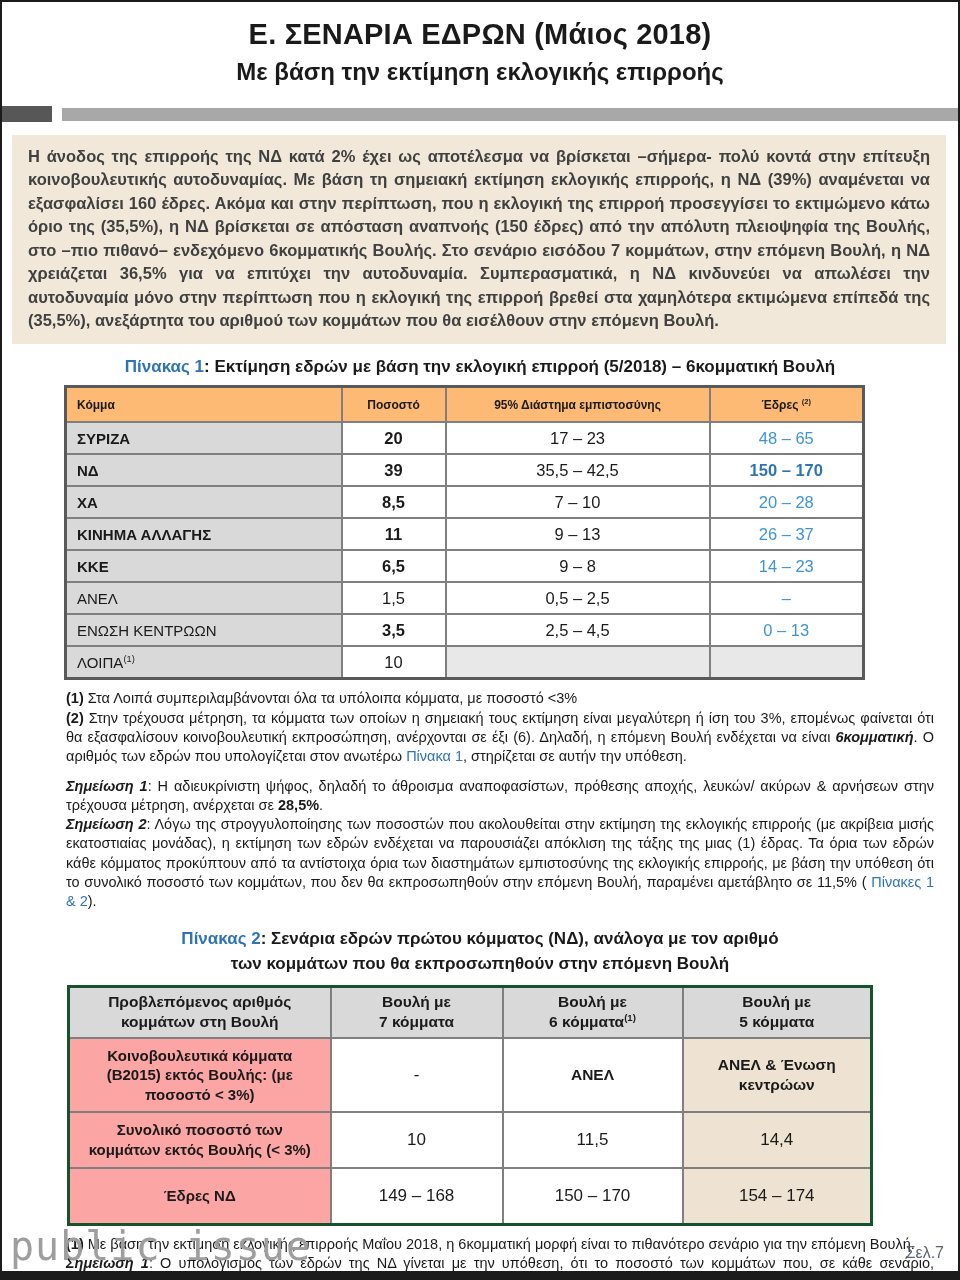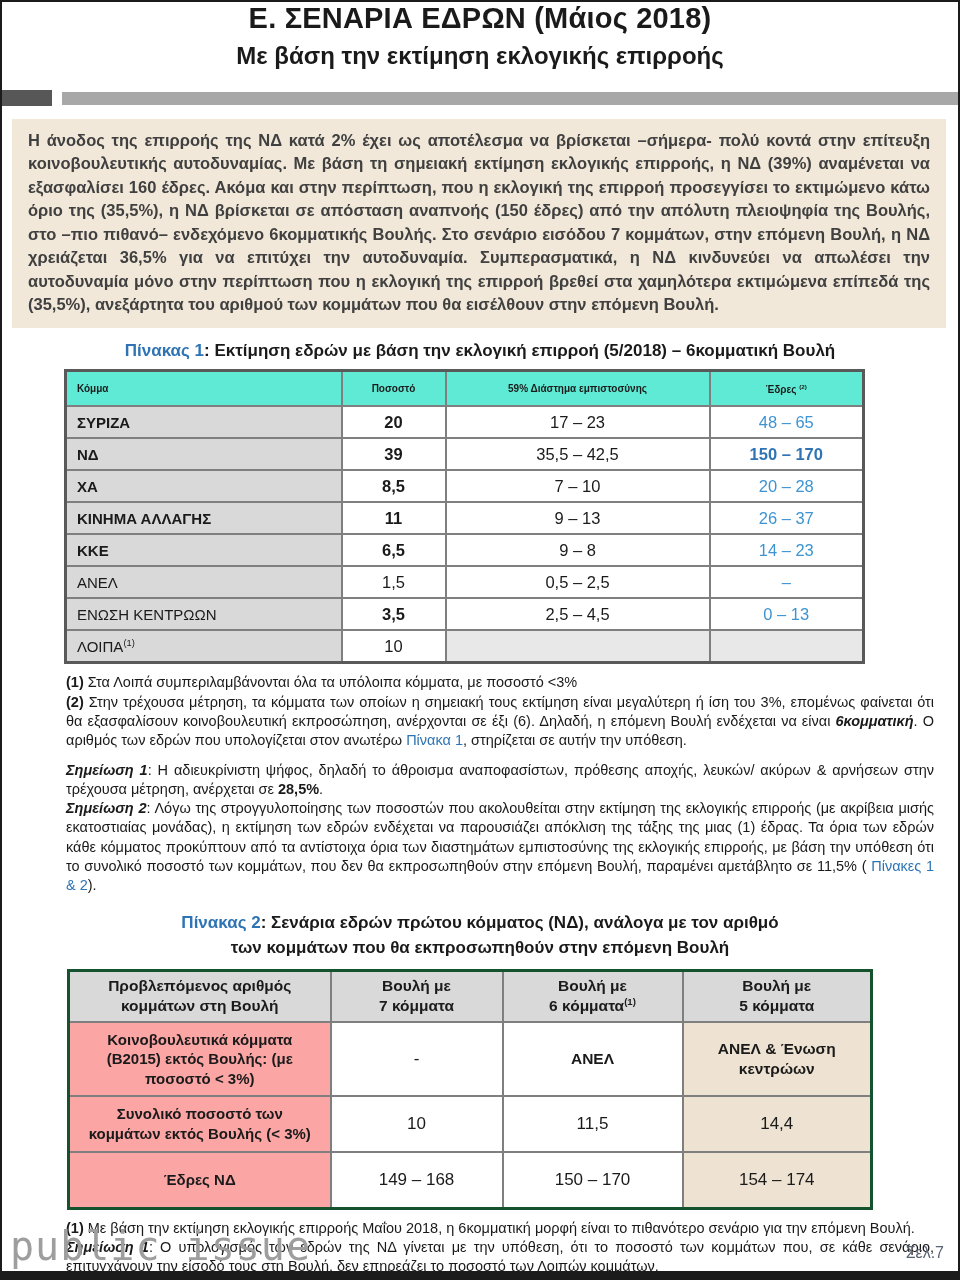--- a/index.html
+++ b/index.html
@@ -3,21 +3,21 @@
 <meta charset="utf-8">
 <style>
   html,body{margin:0;padding:0;background:#ffffff;}
   .page{
     position:relative;width:960px;height:1280px;box-sizing:border-box;
     border:2px solid #1b1b1b;background:#ffffff;overflow:hidden;
     font-family:"Liberation Sans","DejaVu Sans",sans-serif;color:#1a1a1a;
   }
   .bottom-bar{position:absolute;left:0;right:0;bottom:0;height:7px;background:#1b1b1b;}
 
-  .title-block{text-align:center;}
+  .title-block{text-align:center;padding-top:16px;}
   .title{margin:0;font-size:29px;font-weight:bold;letter-spacing:0.2px;}
   .subtitle{margin:7px 0 0;font-size:24px;font-weight:bold;}
 
   .divider{display:flex;align-items:center;margin-top:20px;}
   .divider-dark{width:50px;height:16px;background:#575757;}
   .divider-light{flex:1;height:13px;background:#a8a8a8;margin-left:10px;}
 
   .intro{
     margin:13px 12px 0 10px;background:#f1e8d9;color:#404040;
     padding:10px 16px 12px;font-size:16.5px;font-weight:bold;
@@ -27,21 +27,21 @@
   .caption{text-align:center;font-weight:bold;font-size:17px;margin-top:13px;}
   .caption2{margin-top:16px;line-height:1.45;}
   .blue{color:#2e74b5;}
   .b{font-weight:bold;}
   .bi{font-weight:bold;font-style:italic;}
   sup{font-size:0.62em;}
 
   table{border-collapse:collapse;table-layout:fixed;}
   .t1{margin:8px 0 0 62px;width:798px;border:3px solid #595959;}
   .t1 th,.t1 td{border:2px solid #7f7f7f;padding:0 10px;}
-  .t1 thead th{background:#5eead4;height:33px;font-size:10px;text-align:center;}
+  .t1 thead th{background:#fdba74;height:33px;font-size:12px;text-align:center;}
   .t1 thead th.party-h{text-align:left;}
   .t1 td{height:30px;text-align:center;font-size:16.5px;}
   .t1 td.party{background:#d9d9d9;text-align:left;font-size:15px;}
   .t1 td.seats{color:#3d94d1;}
   .t1 td.seats.b{color:#2e74b5;}
   .t1 td.muted{background:#e8e8e8;}
 
   .fnblock{margin:9px 24px 0 64px;font-size:14.5px;line-height:1.33;text-align:justify;}
   .fnblock .line{display:block;}
   .notes{margin-top:10px;}
@@ -88,21 +88,21 @@
     <colgroup>
         <col style="width:276px">
         <col style="width:104px">
         <col style="width:264px">
         <col style="width:154px">
       </colgroup>
     <thead>
       <tr>
         <th class="party-h">Κόμμα</th>
         <th>Ποσοστό</th>
-        <th>59% Διάστημα εμπιστοσύνης</th>
+        <th>95% Διάστημα εμπιστοσύνης</th>
         <th><span>Έδρες </span><sup>(2)</sup></th>
       </tr>
     </thead>
     <tbody>
       <tr>
         <td class="party b">ΣΥΡΙΖΑ</td>
         <td class="b">20</td>
         <td>17 – 23</td>
         <td class="seats">48 – 65</td>
       </tr>

